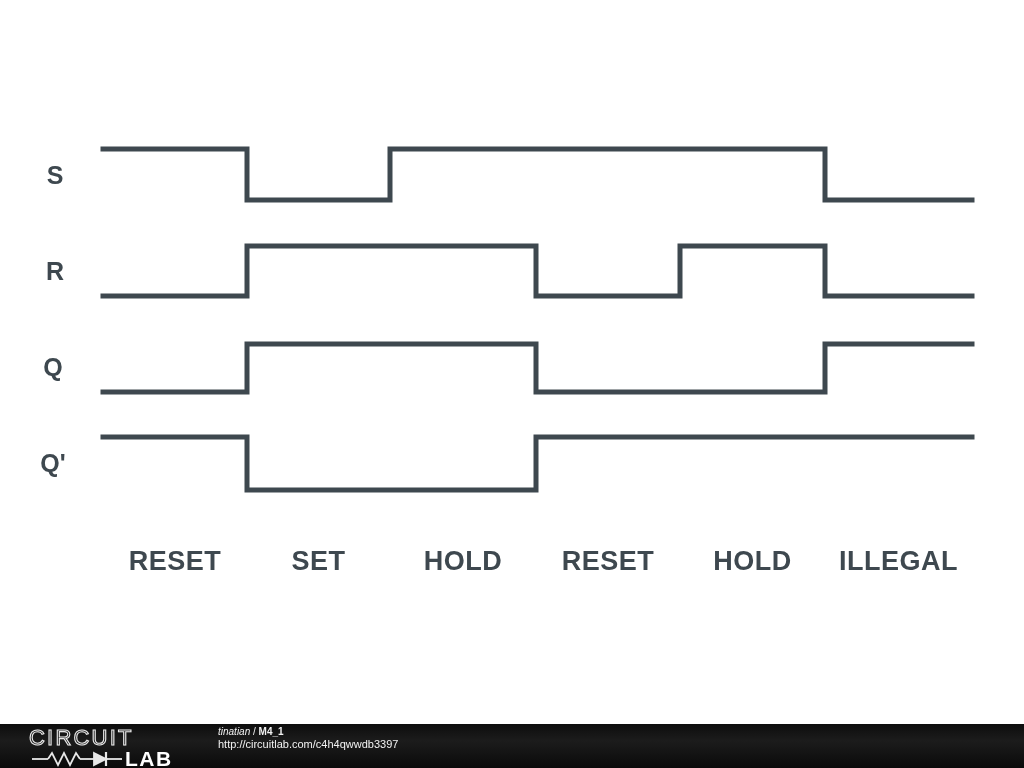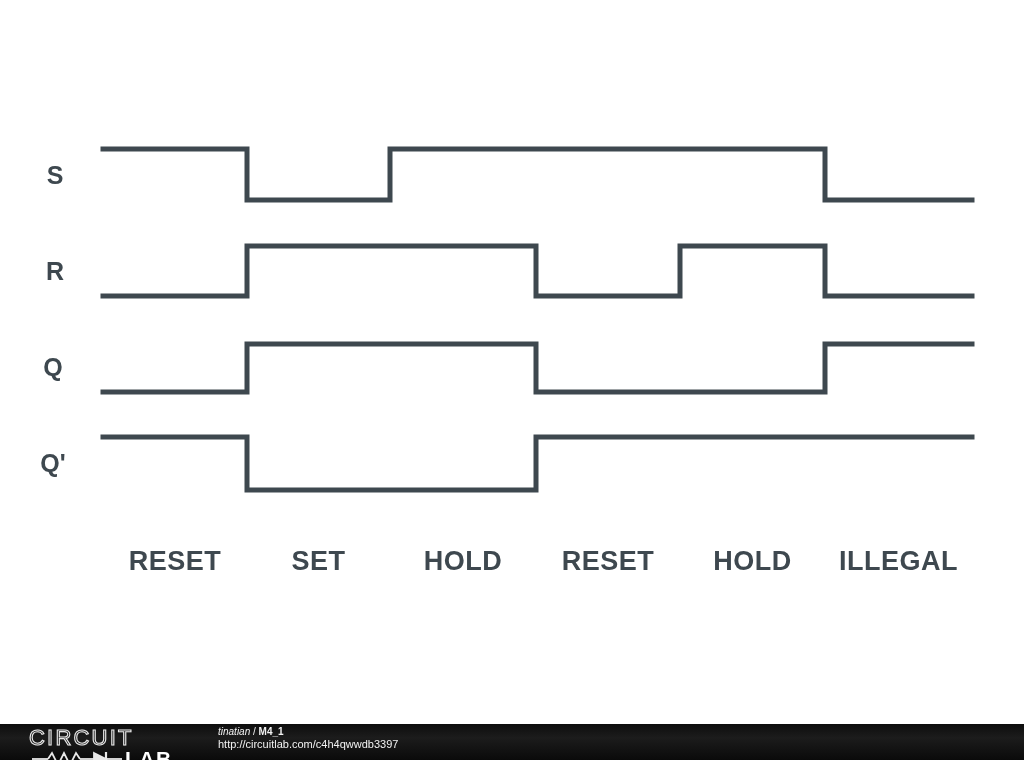--- a/index.html
+++ b/index.html
@@ -54,21 +54,21 @@
     font-weight: bold;
     letter-spacing: 0.5px;
   }
 
   
   #footer-bar {
     position: absolute;
     left: 0;
     top: 724px;
     width: 1024px;
-    height: 36px;
+    height: 44px;
     background: linear-gradient(to bottom, #0d0d0d 0%, #1c1c1c 38%, #0a0a0a 100%);
     overflow: hidden;
   }
 
   #footer-logo {
     position: absolute;
     left: 26px;
     top: 1px;
     width: 176px;
     height: 42px;

